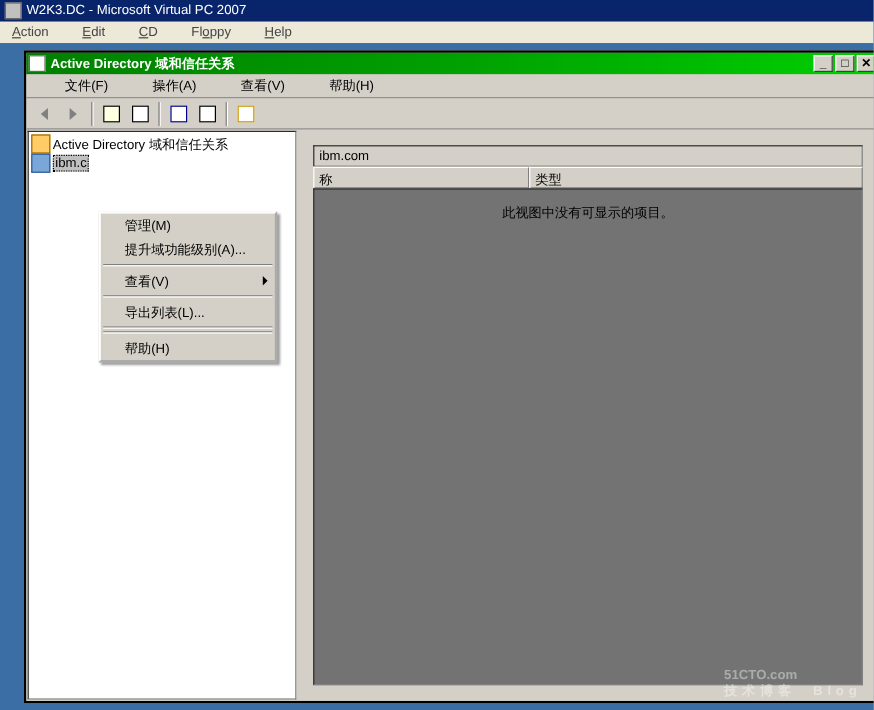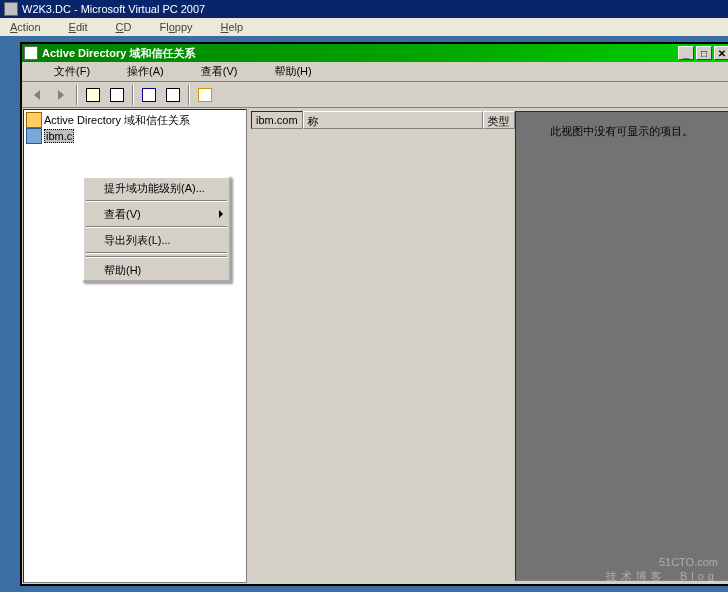--- a/index.html
+++ b/index.html
@@ -37,35 +37,35 @@
 
   .ad-body { flex:1; display:flex; position:relative; background:#d4d0c8;}
   .ad-tree { width:224px; background:#fff; border:1px inset #808080; margin:1px; overflow:auto; position:relative;}
   .tree-root{padding:2px;}
   .tree-row { display:flex; align-items:center; height:16px; white-space:nowrap;}
   .tree-row .ticon{width:16px;height:16px;margin-right:2px;display:inline-block;background:#ffcc66;border:1px solid #996600;}
   .tree-row.child{}
   .tree-row.child .ticon{background:#7aa7d7;border:1px solid #2a5a9a;}
   .tree-row.sel span.lbl{background:#c0c0c0;color:#000;border:1px dotted #000; padding:0 1px;}
 
-  .ad-right { flex:1; display:flex; flex-direction:row; margin:3px; }
+  .ad-right { flex:1; display:flex; flex-direction:column; margin:13px; }
   .right-header { height:18px; background:#d4d0c8; border:1px inset #808080; display:flex; align-items:center; padding:0 4px;}
   .col-headers { height:18px; display:flex; background:#d4d0c8;}
   .col-headers .col { border:1px solid #fff;border-right-color:#808080;border-bottom-color:#808080;padding:2px 4px;}
   .right-list { flex:1; background:#737373; border:1px inset #808080; position:relative;}
   .empty-msg { text-align:center; padding-top:12px; color:#000;}
 
   
   .ctx-menu { position:absolute; left:82px; top:140px; width:149px; background:#d4d0c8; border:2px outset #fff; box-shadow:2px 2px 2px rgba(0,0,0,0.4); z-index:50;}
   .ctx-item { height:20px; display:flex; align-items:center; padding:0 18px 0 20px; white-space:nowrap; position:relative;}
   .ctx-item .arrow{position:absolute;right:6px;width:0;height:0;border-top:4px solid transparent;border-bottom:4px solid transparent;border-left:4px solid #000;}
   .ctx-sep { height:2px; margin:2px 2px; border-top:1px solid #808080; border-bottom:1px solid #fff;}
 
   
-  .watermark { position:absolute; right:10px; bottom:10px; color:rgba(255,255,255,0.4); font-size:28px; font-weight:normal; font-family:Arial; text-align:right; line-height:1;}
+  .watermark { position:absolute; right:10px; bottom:10px; color:rgba(255,255,255,0.4); font-size:28px; font-weight:bold; font-family:Arial; text-align:left; line-height:1;}
   .watermark small{font-size:11px;display:block;letter-spacing:4px;}
 </style>
 </head>
 <body>
 
 <div class="vpc-titlebar">
   <span class="ico"></span>
   <span>W2K3.DC - Microsoft Virtual PC 2007</span>
 </div>
 <div class="vpc-menubar">
@@ -146,20 +146,21 @@
           <div class="col" style="flex:1">类型</div>
         </div>
         <div class="right-list">
           <div class="empty-msg">此视图中没有可显示的项目。</div>
         </div>
       </div>
     </div>
   </div>
 
   <div class="ctx-menu">
+    <div class="ctx-item">管理(M)</div>
     <div class="ctx-item">提升域功能级别(A)...</div>
     <div class="ctx-sep"></div>
     <div class="ctx-item">
       <span>查看(V)</span>
       <span class="arrow"></span>
     </div>
     <div class="ctx-sep"></div>
     <div class="ctx-item">导出列表(L)...</div>
     <div class="ctx-sep"></div>
     <div class="ctx-sep"></div>

